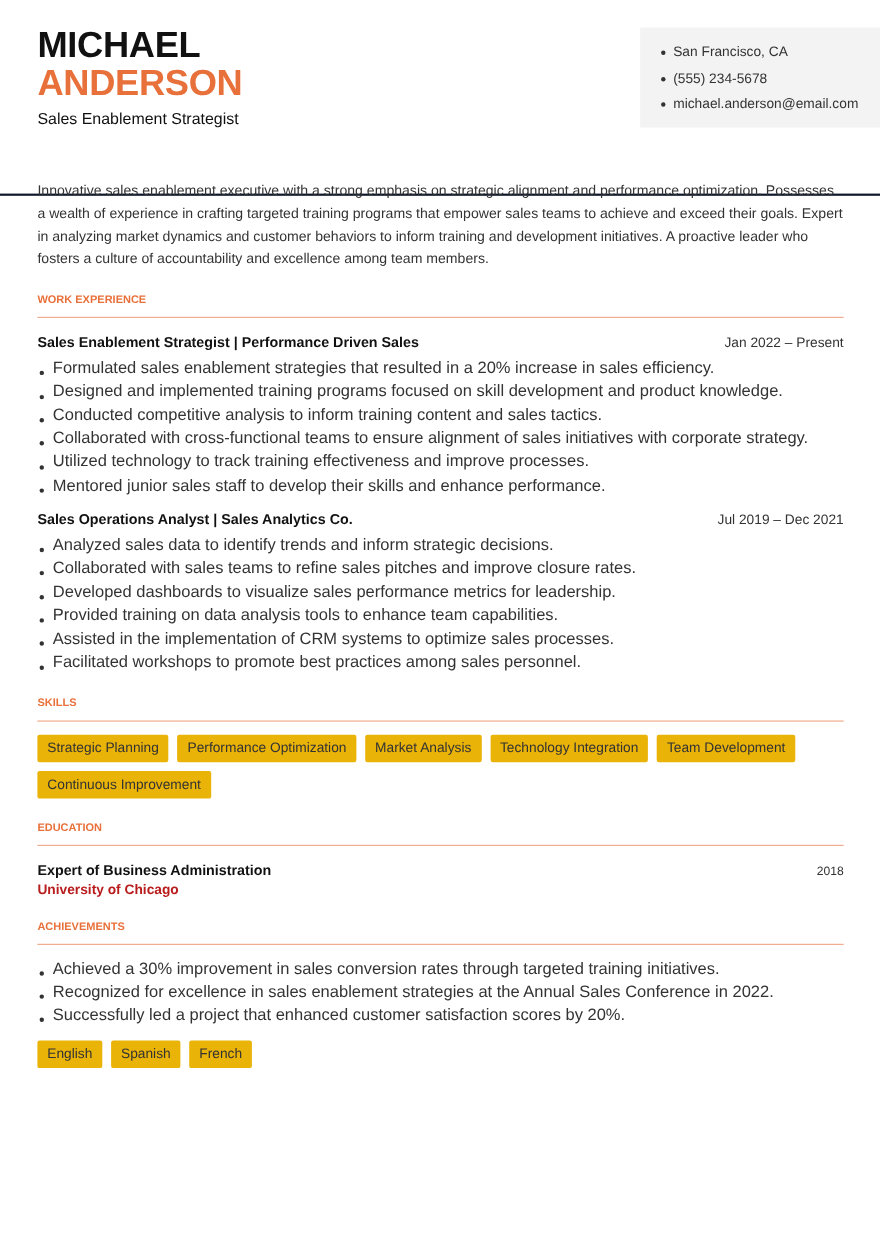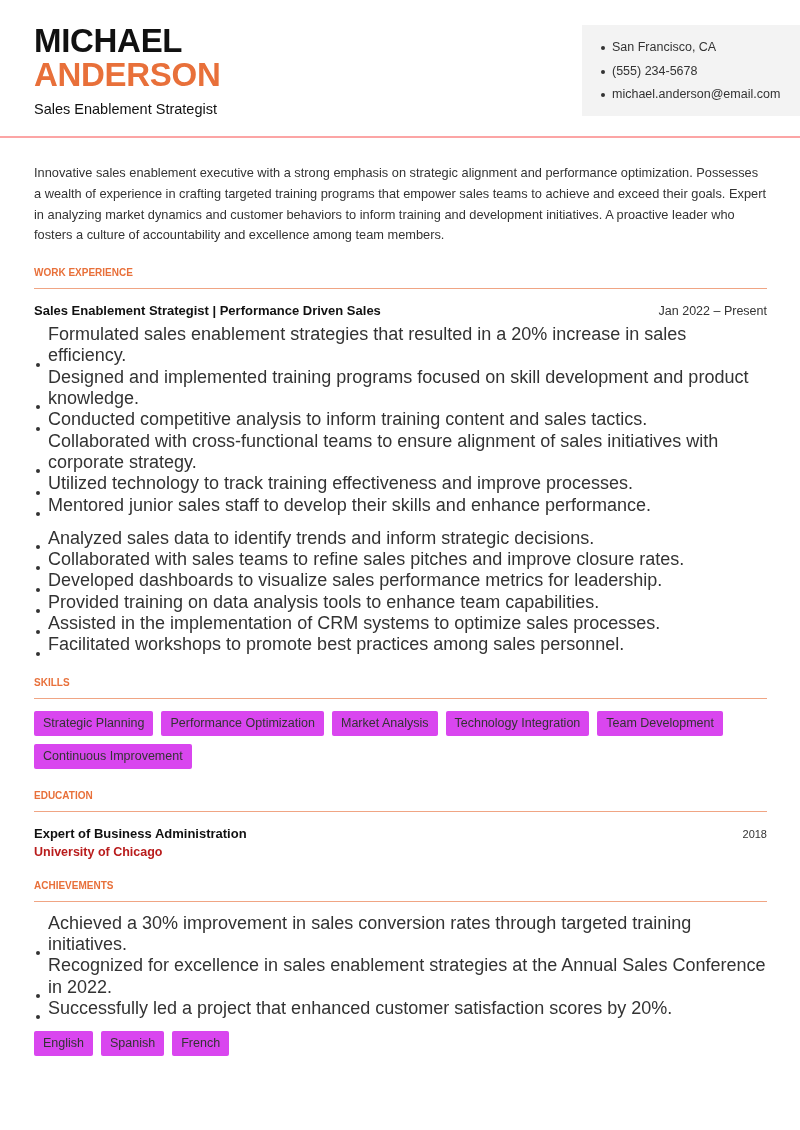--- a/index.html
+++ b/index.html
@@ -5,22 +5,22 @@
     * { box-sizing: border-box; margin: 0; padding: 0; }
     html, body { width: 800px; height: 1130px; background: #ffffff; }
     body {
       font-family: "Liberation Sans", "DejaVu Sans", sans-serif;
       color: #222222;
       position: relative;
       overflow: hidden;
     }
     .header {
       position: relative;
-      height: 138px;
-      border-bottom: 2px solid #fca5a5;
+      height: 178px;
+      border-bottom: 2px solid #0f172a;
     }
     .name-block {
       position: absolute;
       left: 34px;
       top: 24px;
     }
     .first-name {
       font-size: 33px;
       font-weight: 700;
       color: #111111;
@@ -96,36 +96,36 @@
       font-size: 13px;
       font-weight: 700;
       color: #111111;
     }
     .job-dates {
       font-size: 12.5px;
       color: #333333;
     }
     ul.bullets { list-style: none; }
     ul.bullets li {
-      font-size: 18px;
+      font-size: 15px;
       color: #333333;
       line-height: 21.3px;
       display: flex;
-      align-items: flex-end;
+      align-items: center;
       padding-left: 1px;
     }
     ul.bullets li .bullet { margin: 9px 8px 0 1px; }
     .tags {
       display: flex;
       flex-wrap: wrap;
       gap: 8px 8px;
       margin-top: 12px;
     }
     .tag {
-      background: #d946ef;
+      background: #eab308;
       font-size: 12.5px;
       color: #333333;
       padding: 5px 9px;
       height: 25px;
       line-height: 15px;
       border-radius: 2px;
     }
     .edu { margin-top: 14px; }
     .edu-head {
       display: flex;
@@ -207,20 +207,24 @@
           <span>Utilized technology to track training effectiveness and improve processes.</span>
         </li>
       <li>
           <span class="bullet"></span>
           <span>Mentored junior sales staff to develop their skills and enhance performance.</span>
         </li>
     </ul>
   </div>
 
   <div class="job">
+    <div class="job-head">
+      <span class="job-role">Sales Operations Analyst | Sales Analytics Co.</span>
+      <span class="job-dates">Jul 2019 – Dec 2021</span>
+    </div>
     <ul class="bullets">
       <li>
           <span class="bullet"></span>
           <span>Analyzed sales data to identify trends and inform strategic decisions.</span>
         </li>
       <li>
           <span class="bullet"></span>
           <span>Collaborated with sales teams to refine sales pitches and improve closure rates.</span>
         </li>
       <li>

